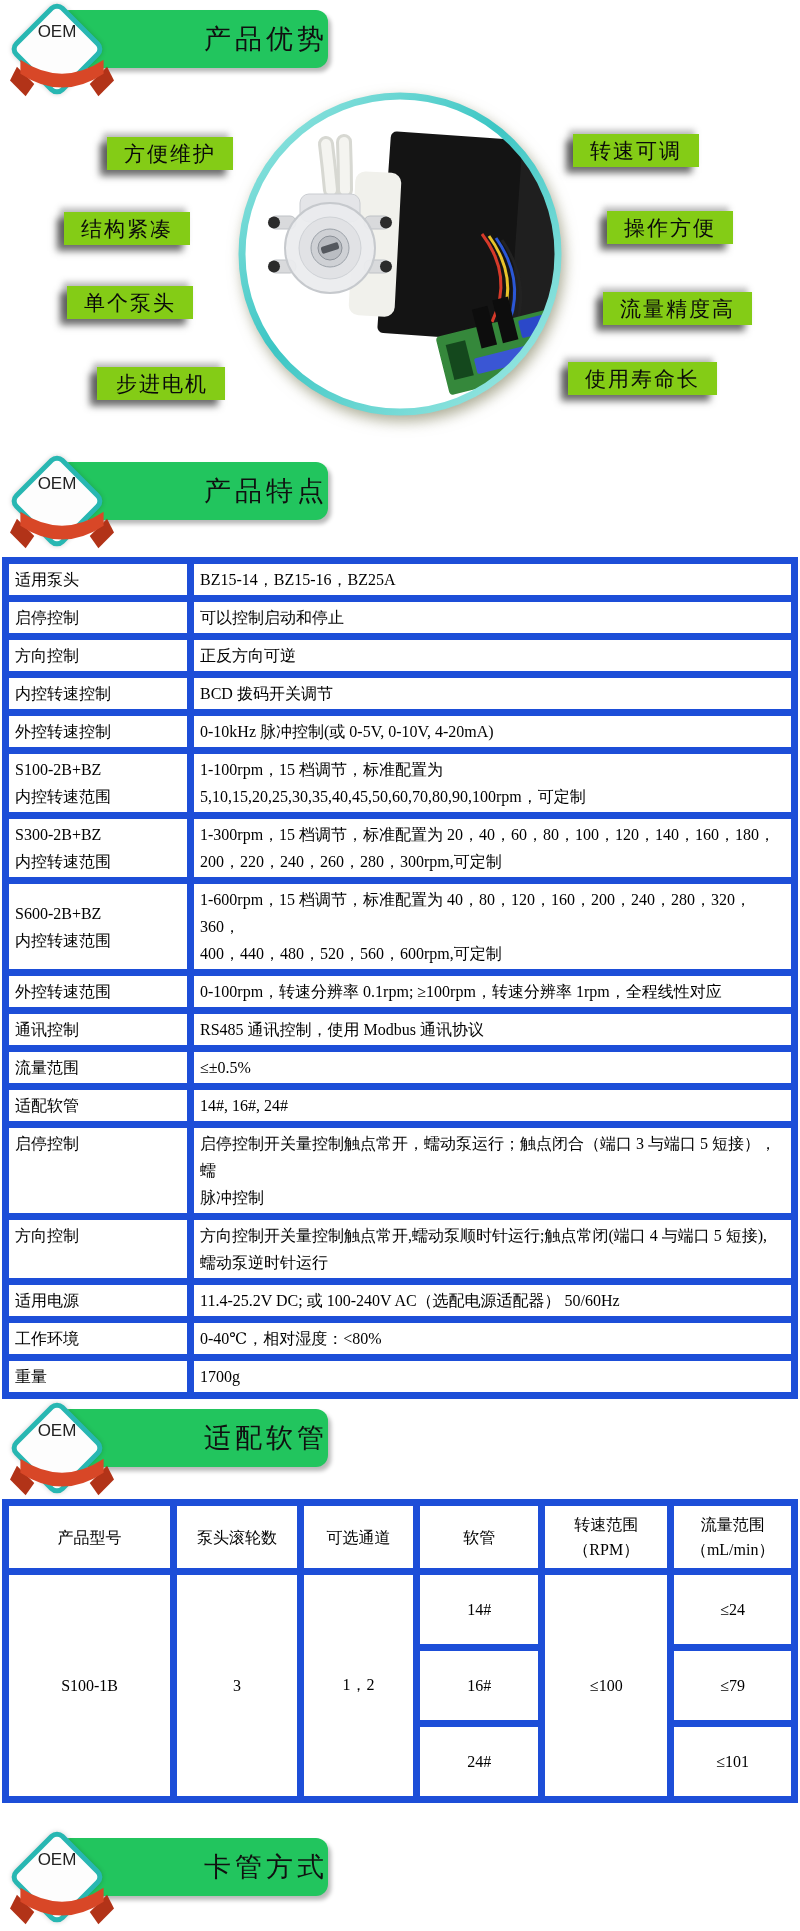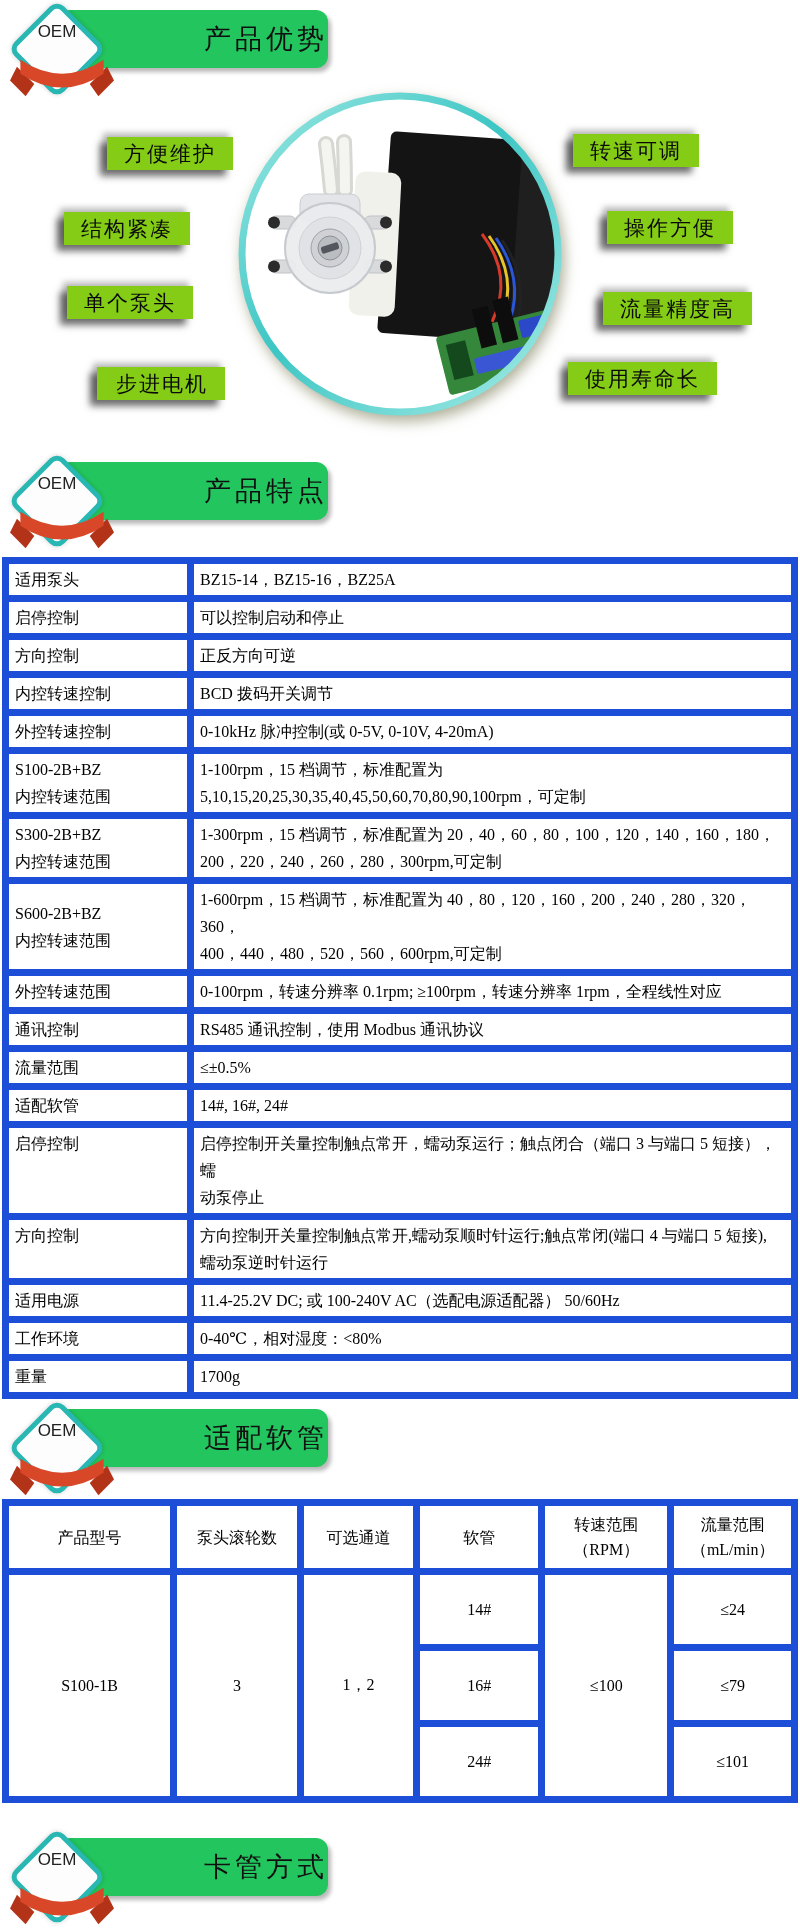--- a/index.html
+++ b/index.html
@@ -263,21 +263,21 @@
     <td class="fv">
           <div>14#, 16#, 24#</div>
         </td>
   </tr>
   <tr>
     <td class="fl vtop">
           <div>启停控制</div>
         </td>
     <td class="fv">
           <div>启停控制开关量控制触点常开，蠕动泵运行；触点闭合（端口 3 与端口 5 短接），蠕</div>
-          <div>动泵停止</div>
+          <div>脉冲控制</div>
         </td>
   </tr>
   <tr>
     <td class="fl vtop">
           <div>方向控制</div>
         </td>
     <td class="fv">
           <div>方向控制开关量控制触点常开,蠕动泵顺时针运行;触点常闭(端口 4 与端口 5 短接),</div>
           <div>蠕动泵逆时针运行</div>
         </td>

